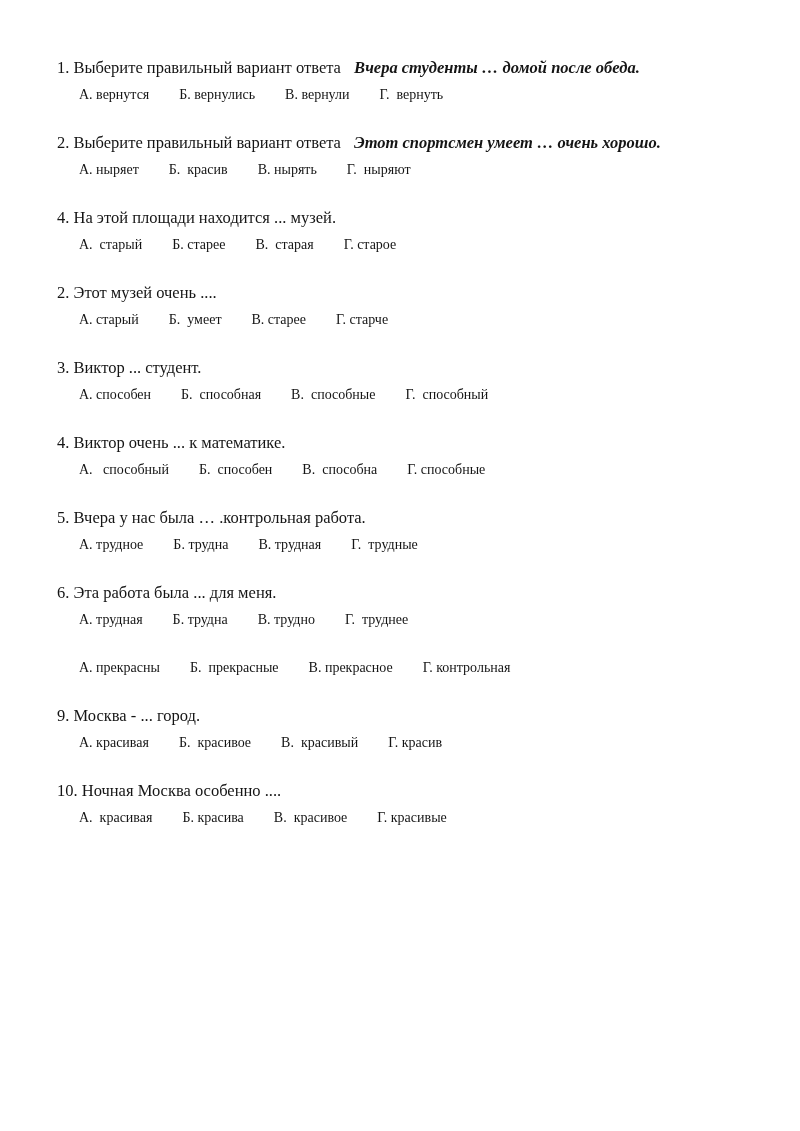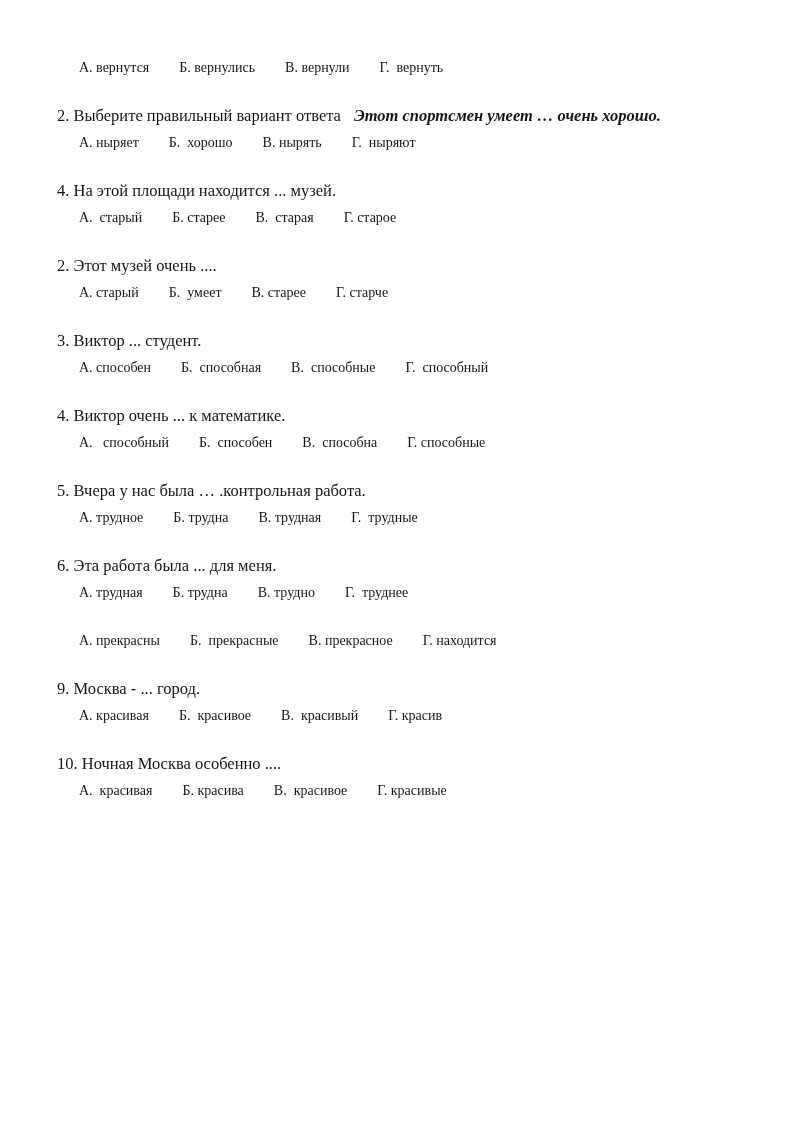--- a/index.html
+++ b/index.html
@@ -48,33 +48,34 @@
   .opt {
     white-space: pre;
   }
 </style>
 </head>
 <body>
 
 <div class="page">
   <div id="question-list">
   <div class="question">
+        <p class="prompt"><span class="qnum">1.</span> <span class="qprompt">Выберите правильный вариант ответа</span><span class="qem">Вчера студенты … домой после обеда.</span></p>
         <p class="options">
           <span class="opt">А. вернутся</span>
           <span class="opt">Б. вернулись</span>
           <span class="opt">В. вернули</span>
           <span class="opt">Г.  вернуть</span>
         </p>
       </div>
 
   <div class="question">
         <p class="prompt"><span class="qnum">2.</span> <span class="qprompt">Выберите правильный вариант ответа</span><span class="qem">Этот спортсмен умеет … очень хорошо.</span></p>
         <p class="options">
           <span class="opt">А. ныряет</span>
-          <span class="opt">Б.  хорошо</span>
+          <span class="opt">Б.  красив</span>
           <span class="opt">В. нырять</span>
           <span class="opt">Г.  ныряют</span>
         </p>
       </div>
 
 
   <div class="question">
         <p class="prompt"><span class="qnum">4.</span> <span class="qprompt">На этой площади находится ... музей.</span></p>
         <p class="options">
           <span class="opt">А.  старый</span>
@@ -133,21 +134,21 @@
           <span class="opt">Г.  труднее</span>
         </p>
       </div>
 
 
   <div class="question">
         <p class="options">
           <span class="opt">А. прекрасны</span>
           <span class="opt">Б.  прекрасные</span>
           <span class="opt">В. прекрасное</span>
-          <span class="opt">Г. находится</span>
+          <span class="opt">Г. контрольная</span>
         </p>
       </div>
 
   <div class="question">
         <p class="prompt"><span class="qnum">9.</span> <span class="qprompt">Москва - ... город.</span></p>
         <p class="options">
           <span class="opt">А. красивая</span>
           <span class="opt">Б.  красивое</span>
           <span class="opt">В.  красивый</span>
           <span class="opt">Г. красив</span>

